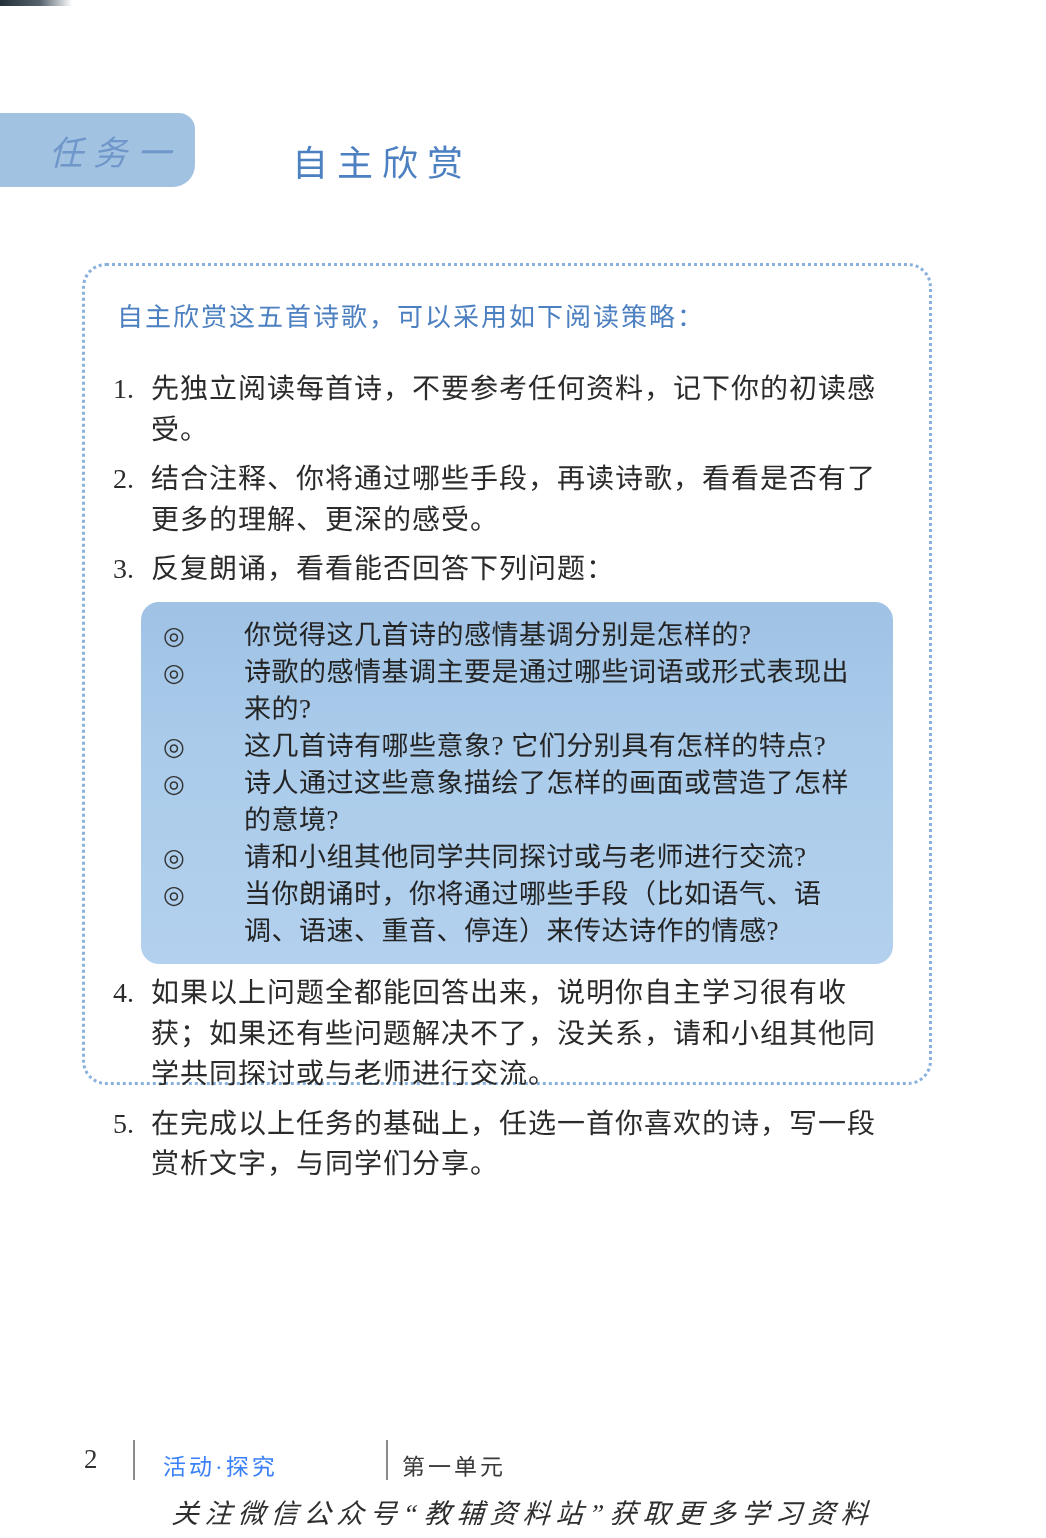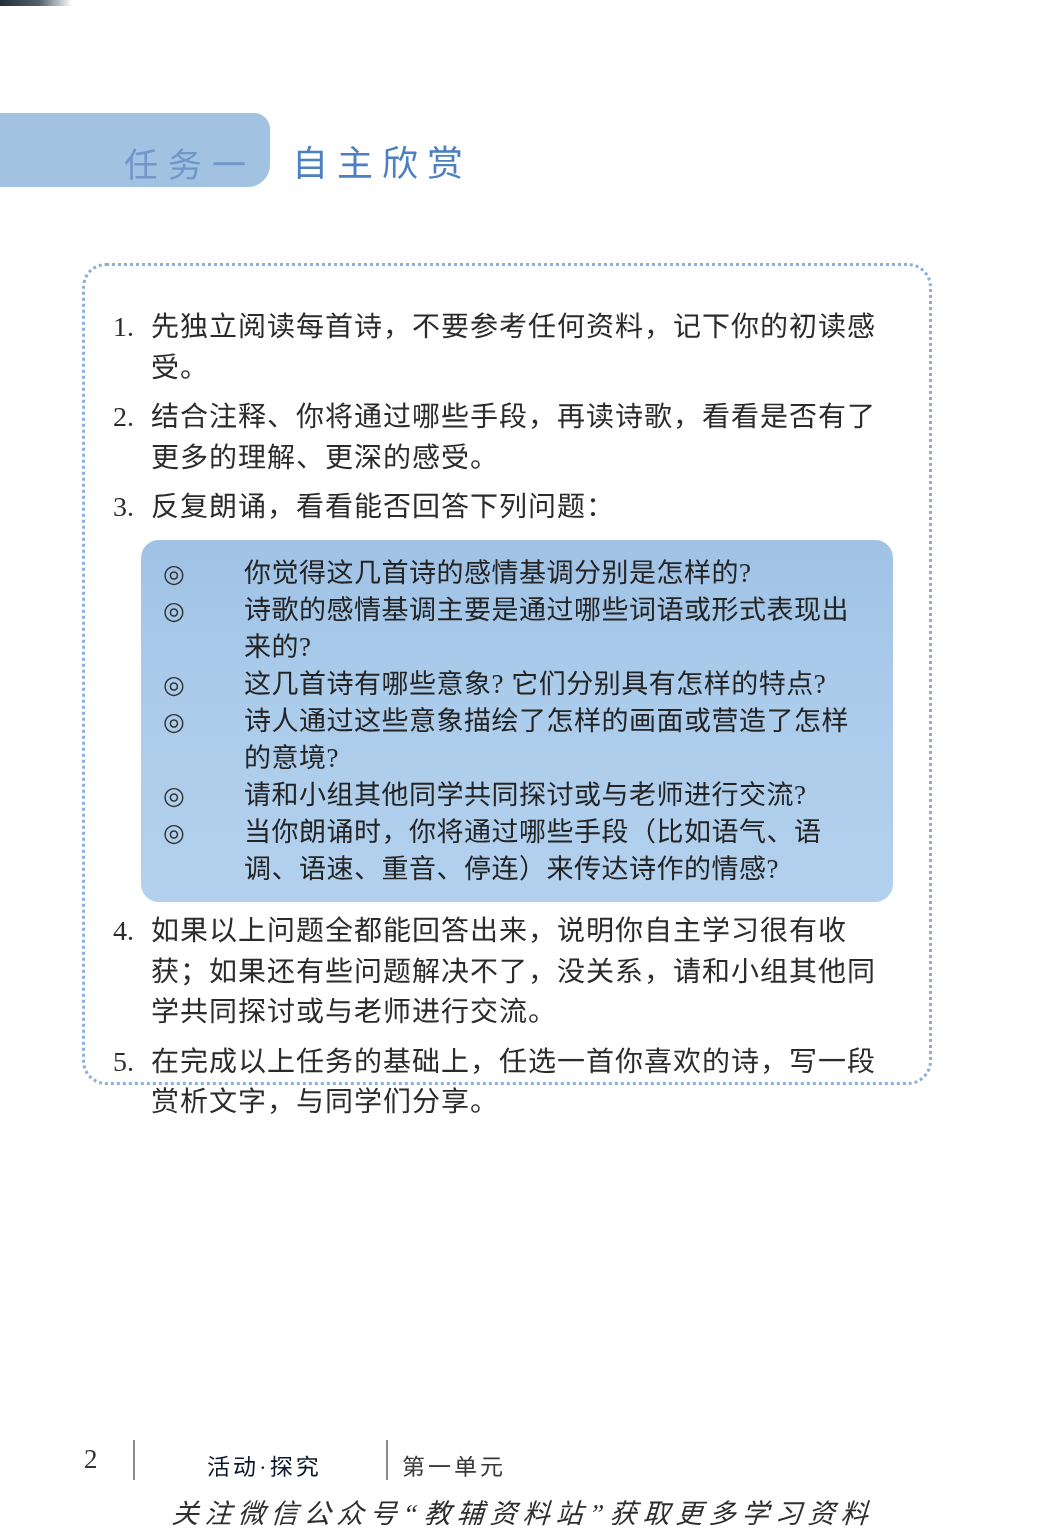--- a/index.html
+++ b/index.html
@@ -15,25 +15,25 @@
   
   .scan-artifact {
     position: absolute; left: 0; top: 0;
     width: 72px; height: 6px;
     background: linear-gradient(90deg, #22303c 0%, #55616d 55%, rgba(255,255,255,0) 100%);
   }
 
   
   .task-badge {
     position: absolute; left: 0; top: 113px;
-    width: 270px; height: 74px;
+    width: 195px; height: 74px;
     background: #a2c2e2;
     border-radius: 0 16px 22px 0;
-    display: flex; align-items: flex-end; justify-content: flex-end;
-    padding-right: 24px; box-sizing: border-box;
+    display: flex; align-items: center; justify-content: flex-end;
+    padding-right: 24px; box-sizing: border-box; font-style: italic;
   }
   .task-badge-label {
     color: #7097c9;
     font-size: 34px;
     letter-spacing: 10px;
     margin-right: -10px;
   }
   .section-title {
     position: absolute; left: 292px; top: 134px;
     color: #4c80c1;
@@ -110,21 +110,21 @@
   }
   .footer-divider {
     position: absolute; top: 0;
     width: 2px; height: 40px;
     background: #8a8a8a;
   }
   .footer-divider.d1 { left: 133px; }
   .footer-divider.d2 { left: 386px; }
   .book-label {
     position: absolute; left: 163px; top: 8px;
-    font-size: 23px; color: #0f172a; letter-spacing: 3px; margin-left: 44px;
+    font-size: 23px; color: #3b82f6; letter-spacing: 3px;
   }
   .unit-label {
     position: absolute; left: 402px; top: 8px;
     font-size: 23px; color: #3a3a3a; letter-spacing: 3px; text-align: center;
   }
 
   
   .watermark {
     position: absolute; left: 0; top: 1492px;
     width: 100%;
@@ -140,20 +140,21 @@
 <body>
 
 <div class="scan-artifact"></div>
 
 <div class="task-badge">
   <span class="task-badge-label">任务一</span>
 </div>
 <div class="section-title">自主欣赏</div>
 
 <div class="strategy-box">
+  <p class="strategy-intro">自主欣赏这五首诗歌，可以采用如下阅读策略：</p>
 
   <div class="list-item">
     <span class="num">1.</span>
     <span class="text">先独立阅读每首诗，不要参考任何资料，记下你的初读感受。</span>
   </div>
   <div class="list-item">
     <span class="num">2.</span>
     <span class="text">结合注释、你将通过哪些手段，再读诗歌，看看是否有了更多的理解、更深的感受。</span>
   </div>
   <div class="list-item">

